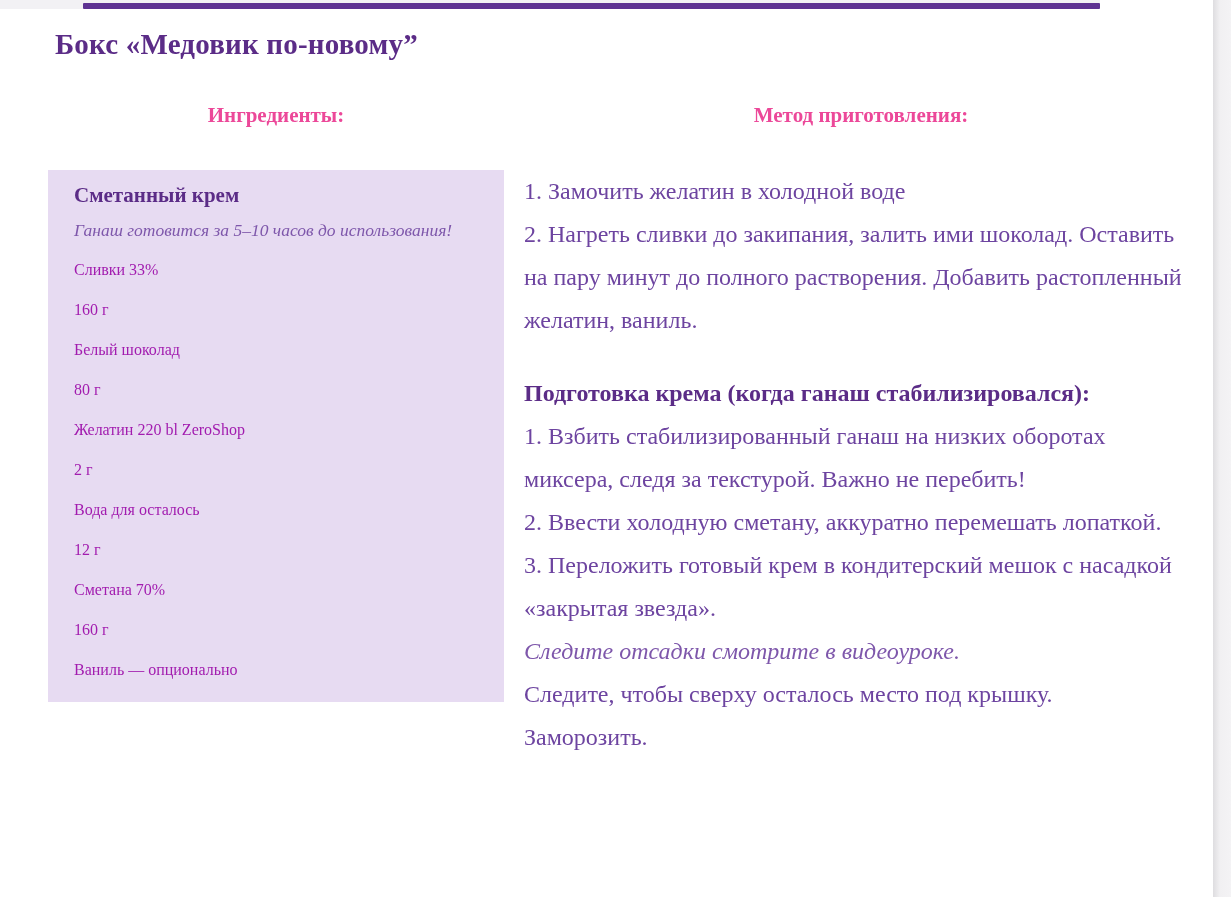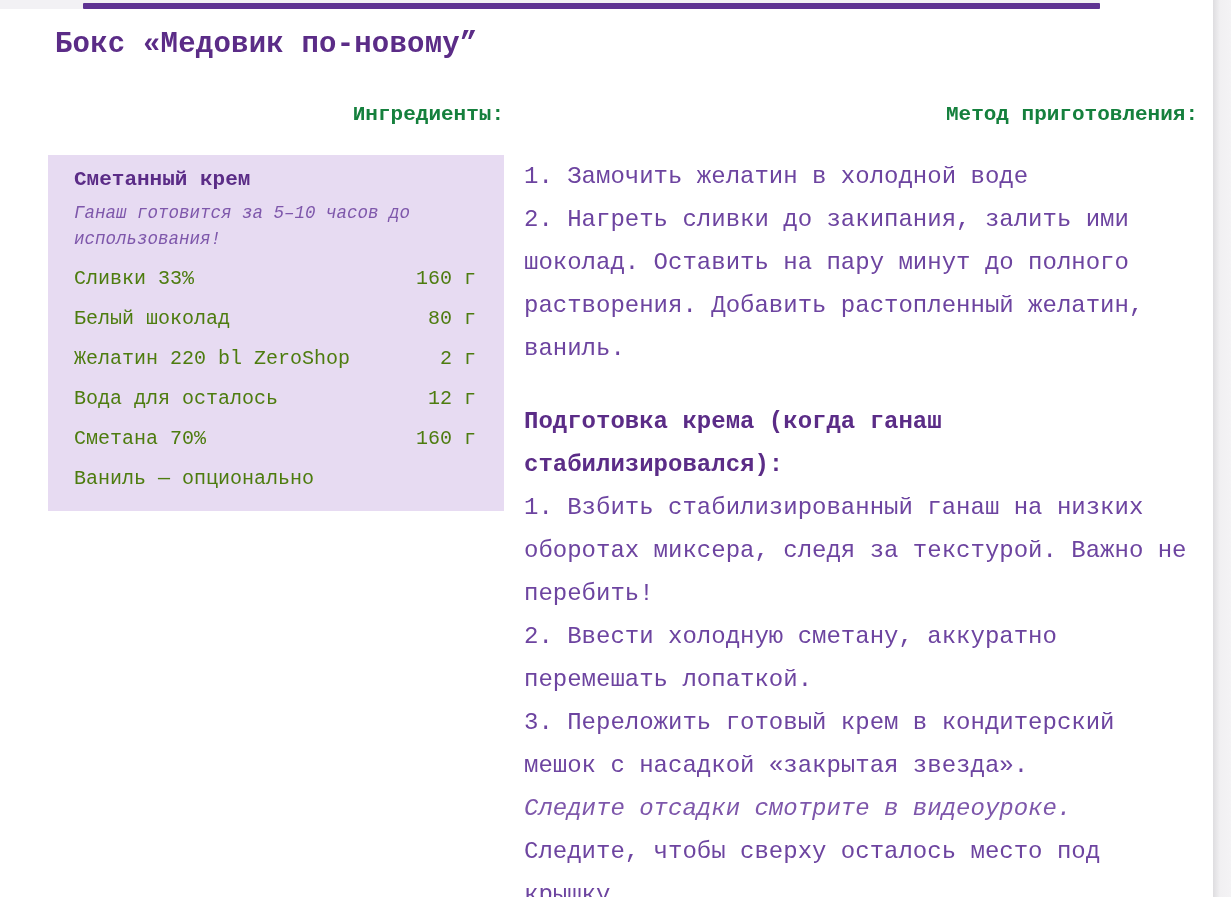--- a/index.html
+++ b/index.html
@@ -3,21 +3,21 @@
 <meta charset="utf-8">
 <style>
   * { margin: 0; padding: 0; box-sizing: border-box; }
   html, body { background: #ffffff; }
   .page {
     position: relative;
     width: 1231px;
     height: 897px;
     background: #ffffff;
     overflow: hidden;
-    font-family: Liberation Mono, monospace;
+    font-family: Liberation Serif, serif;
   }
   
   .top-strip {
     position: absolute;
     left: 0; top: 0;
     width: 1100px; height: 9px;
     background: #f2f1f4;
   }
   .top-rule {
     position: absolute;
@@ -45,23 +45,23 @@
     position: absolute;
     left: 48px; top: 103px; right: 33px;
     display: flex;
     align-items: flex-start;
   }
   .left-col { width: 456px; flex-shrink: 0; }
   .right-col { flex: 1; margin-left: 20px; }
   .col-header {
     font-size: 21px;
     font-weight: bold;
-    text-align: right;
-    color: #15803d;
-    margin-bottom: 29px;
+    text-align: center;
+    color: #ec4899;
+    margin-bottom: 42px;
   }
   .ing-box {
     background: #e7dbf2;
     padding: 13px 28px 12px 26px;
   }
   .ing-title {
     font-size: 21px;
     font-weight: bold;
     color: #5b2c87;
     margin-bottom: 9px;
@@ -70,23 +70,24 @@
     font-style: italic;
     font-size: 17.5px;
     line-height: 26px;
     color: #7e57ab;
     margin-bottom: 7px;
   }
   .ing-row {
     display: flex;
     justify-content: space-between;
     align-items: baseline;
-    font-size: 20px;
+    font-size: 16px;
     line-height: 40px;
-    color: #4d7c0f;
+    color: #a21caf;
+    flex-direction: column;
   }
   .ing-name { white-space: nowrap; }
   .ing-amount { white-space: nowrap; }
   .method p {
     font-size: 24px;
     line-height: 43px;
     color: #6d44a0;
     margin: 0;
   }
   .method .subheader {

